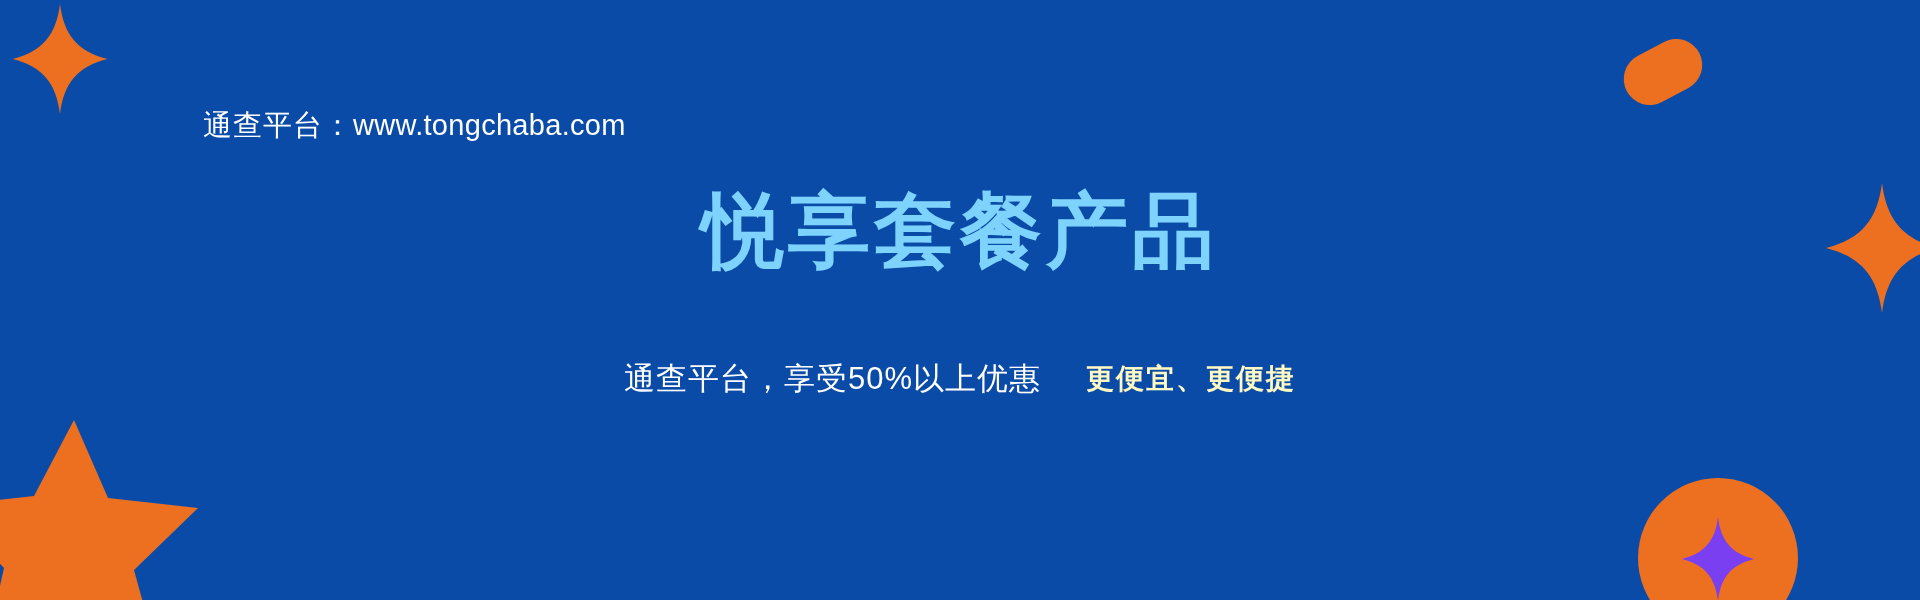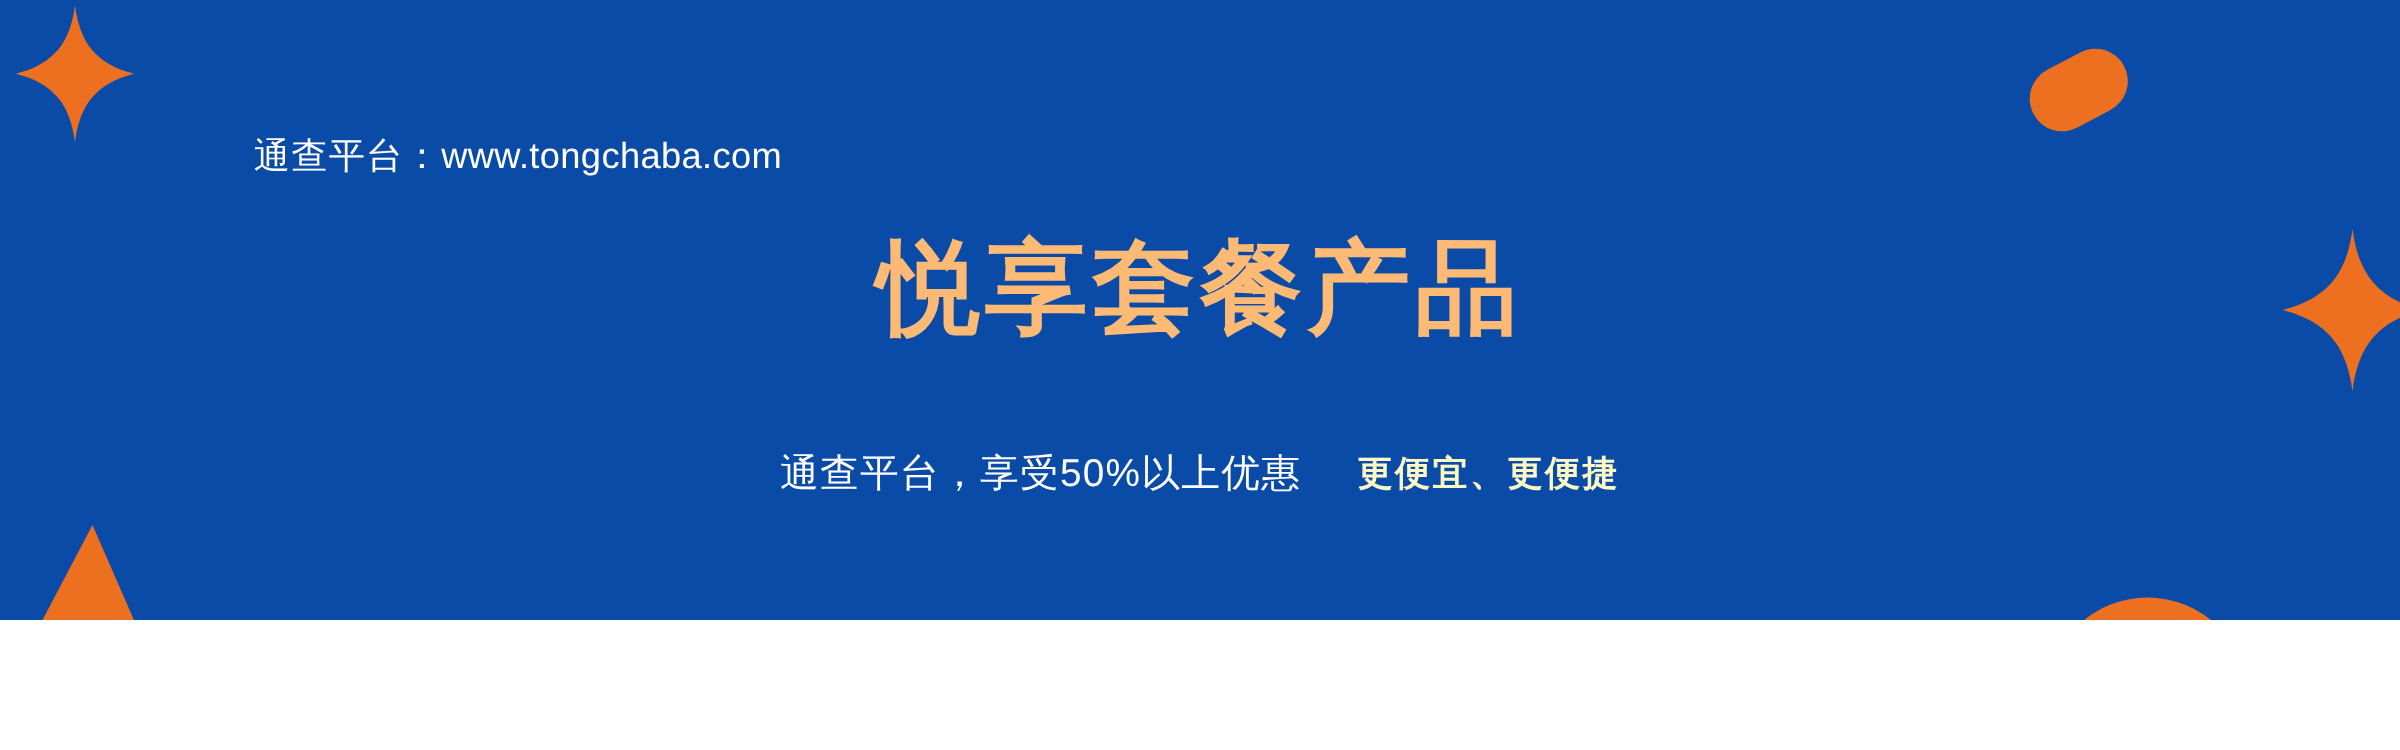--- a/index.html
+++ b/index.html
@@ -8,21 +8,21 @@
   }
   body {
     width: 1920px;
     height: 600px;
     overflow: hidden;
     font-family: "Liberation Sans", "DejaVu Sans", sans-serif;
   }
   #banner {
     position: relative;
     width: 1920px;
-    height: 496px;
+    height: 600px;
     background: #0B4BA8;
     overflow: hidden;
   }
 
   
   .deco {
     position: absolute;
     pointer-events: none;
   }
 
@@ -67,21 +67,21 @@
   }
   #url-line .label { letter-spacing: 1px; }
   #url-line .url { letter-spacing: 0.3px; }
 
   #main-title {
     position: absolute;
     left: 0;
     right: 0;
     top: 188px;
     text-align: center;
-    color: #fdba74;
+    color: #7dd3fc;
     font-size: 82px;
     font-weight: bold;
     letter-spacing: 4px;
     white-space: nowrap;
     line-height: 1.05;
   }
 
   #subtitle-row {
     position: absolute;
     left: 0;

